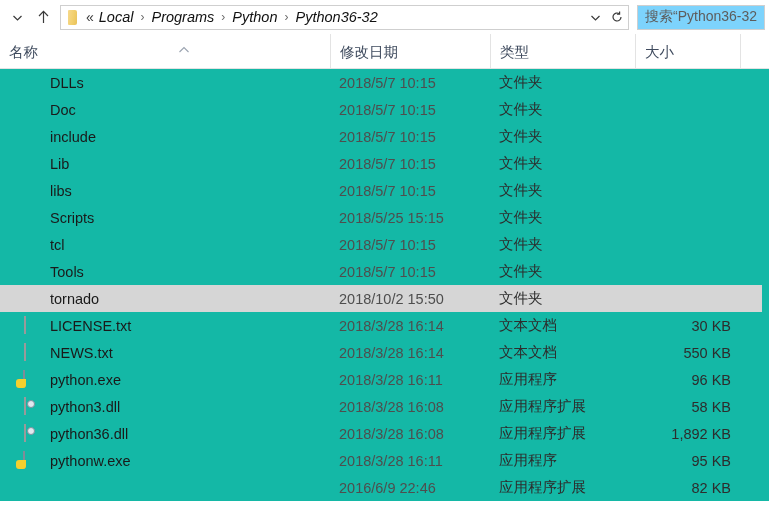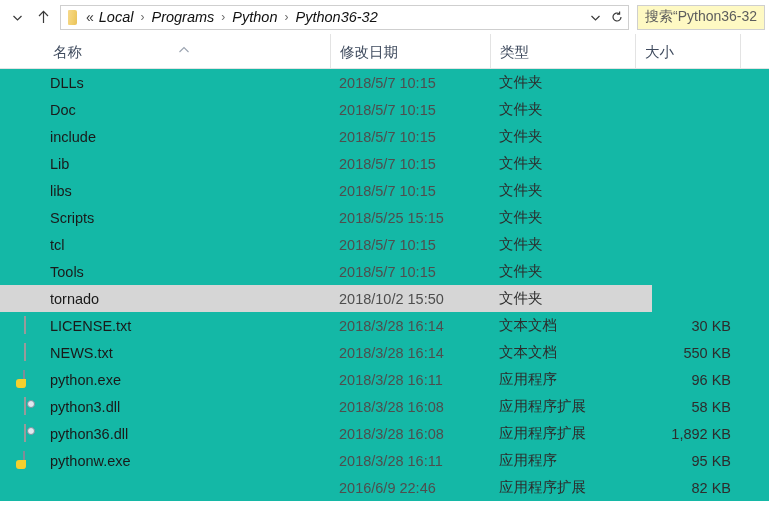--- a/index.html
+++ b/index.html
@@ -58,21 +58,21 @@
     width: 22px; flex: none;
     display: flex; align-items: center; justify-content: center;
     color: #3a3a3a;
   }
 
   .searchbox {
     width: 128px; flex: none;
     height: 25px;
     margin-left: 8px;
     border: 1px solid #cfcfcf;
-    background: #fef9c3;
+    background: #7dd3fc;
     display: flex; align-items: center;
     overflow: hidden;
   }
   .search-text {
     font-size: 14px; color: #5d5d5d;
     padding-left: 7px;
     white-space: nowrap;
   }
 
   
@@ -107,21 +107,21 @@
   .row {
     position: relative;
     height: 27px;
     display: flex;
     align-items: center;
     font-size: 14.5px;
     color: #1a1a1a;
   }
   .row.selected {
     background: #d6d6d6;
-    width: 652px;
+    width: 762px;
   }
   .cell-name {
     position: absolute;
     left: 22px;
     display: flex; align-items: center;
     white-space: nowrap;
   }
   .name-text { padding-left: 11px; }
   .cell-date {
     position: absolute; left: 339px;
@@ -252,21 +252,21 @@
       </svg>
     </span>
   </div>
 
   <div class="searchbox">
     <span class="search-text">搜索“Python36-32</span>
   </div>
 </div>
 
 <div class="headerbar">
-  <div class="colhead first" style="left:0px;width:330px;margin-left:44px;">
+  <div class="colhead first" style="left:0px;width:330px;">
     <span>名称</span>
   </div>
   <span class="sort-caret">
     <svg width="12" height="8" viewBox="0 0 12 8" aria-hidden="true">
       <path d="M1.5 6 L6 1.5 L10.5 6" fill="none" stroke="#9aa3b0" stroke-width="1.1"></path>
     </svg>
   </span>
 
   <div class="colhead" style="left:330px;width:160px;">
     <span>修改日期</span>

